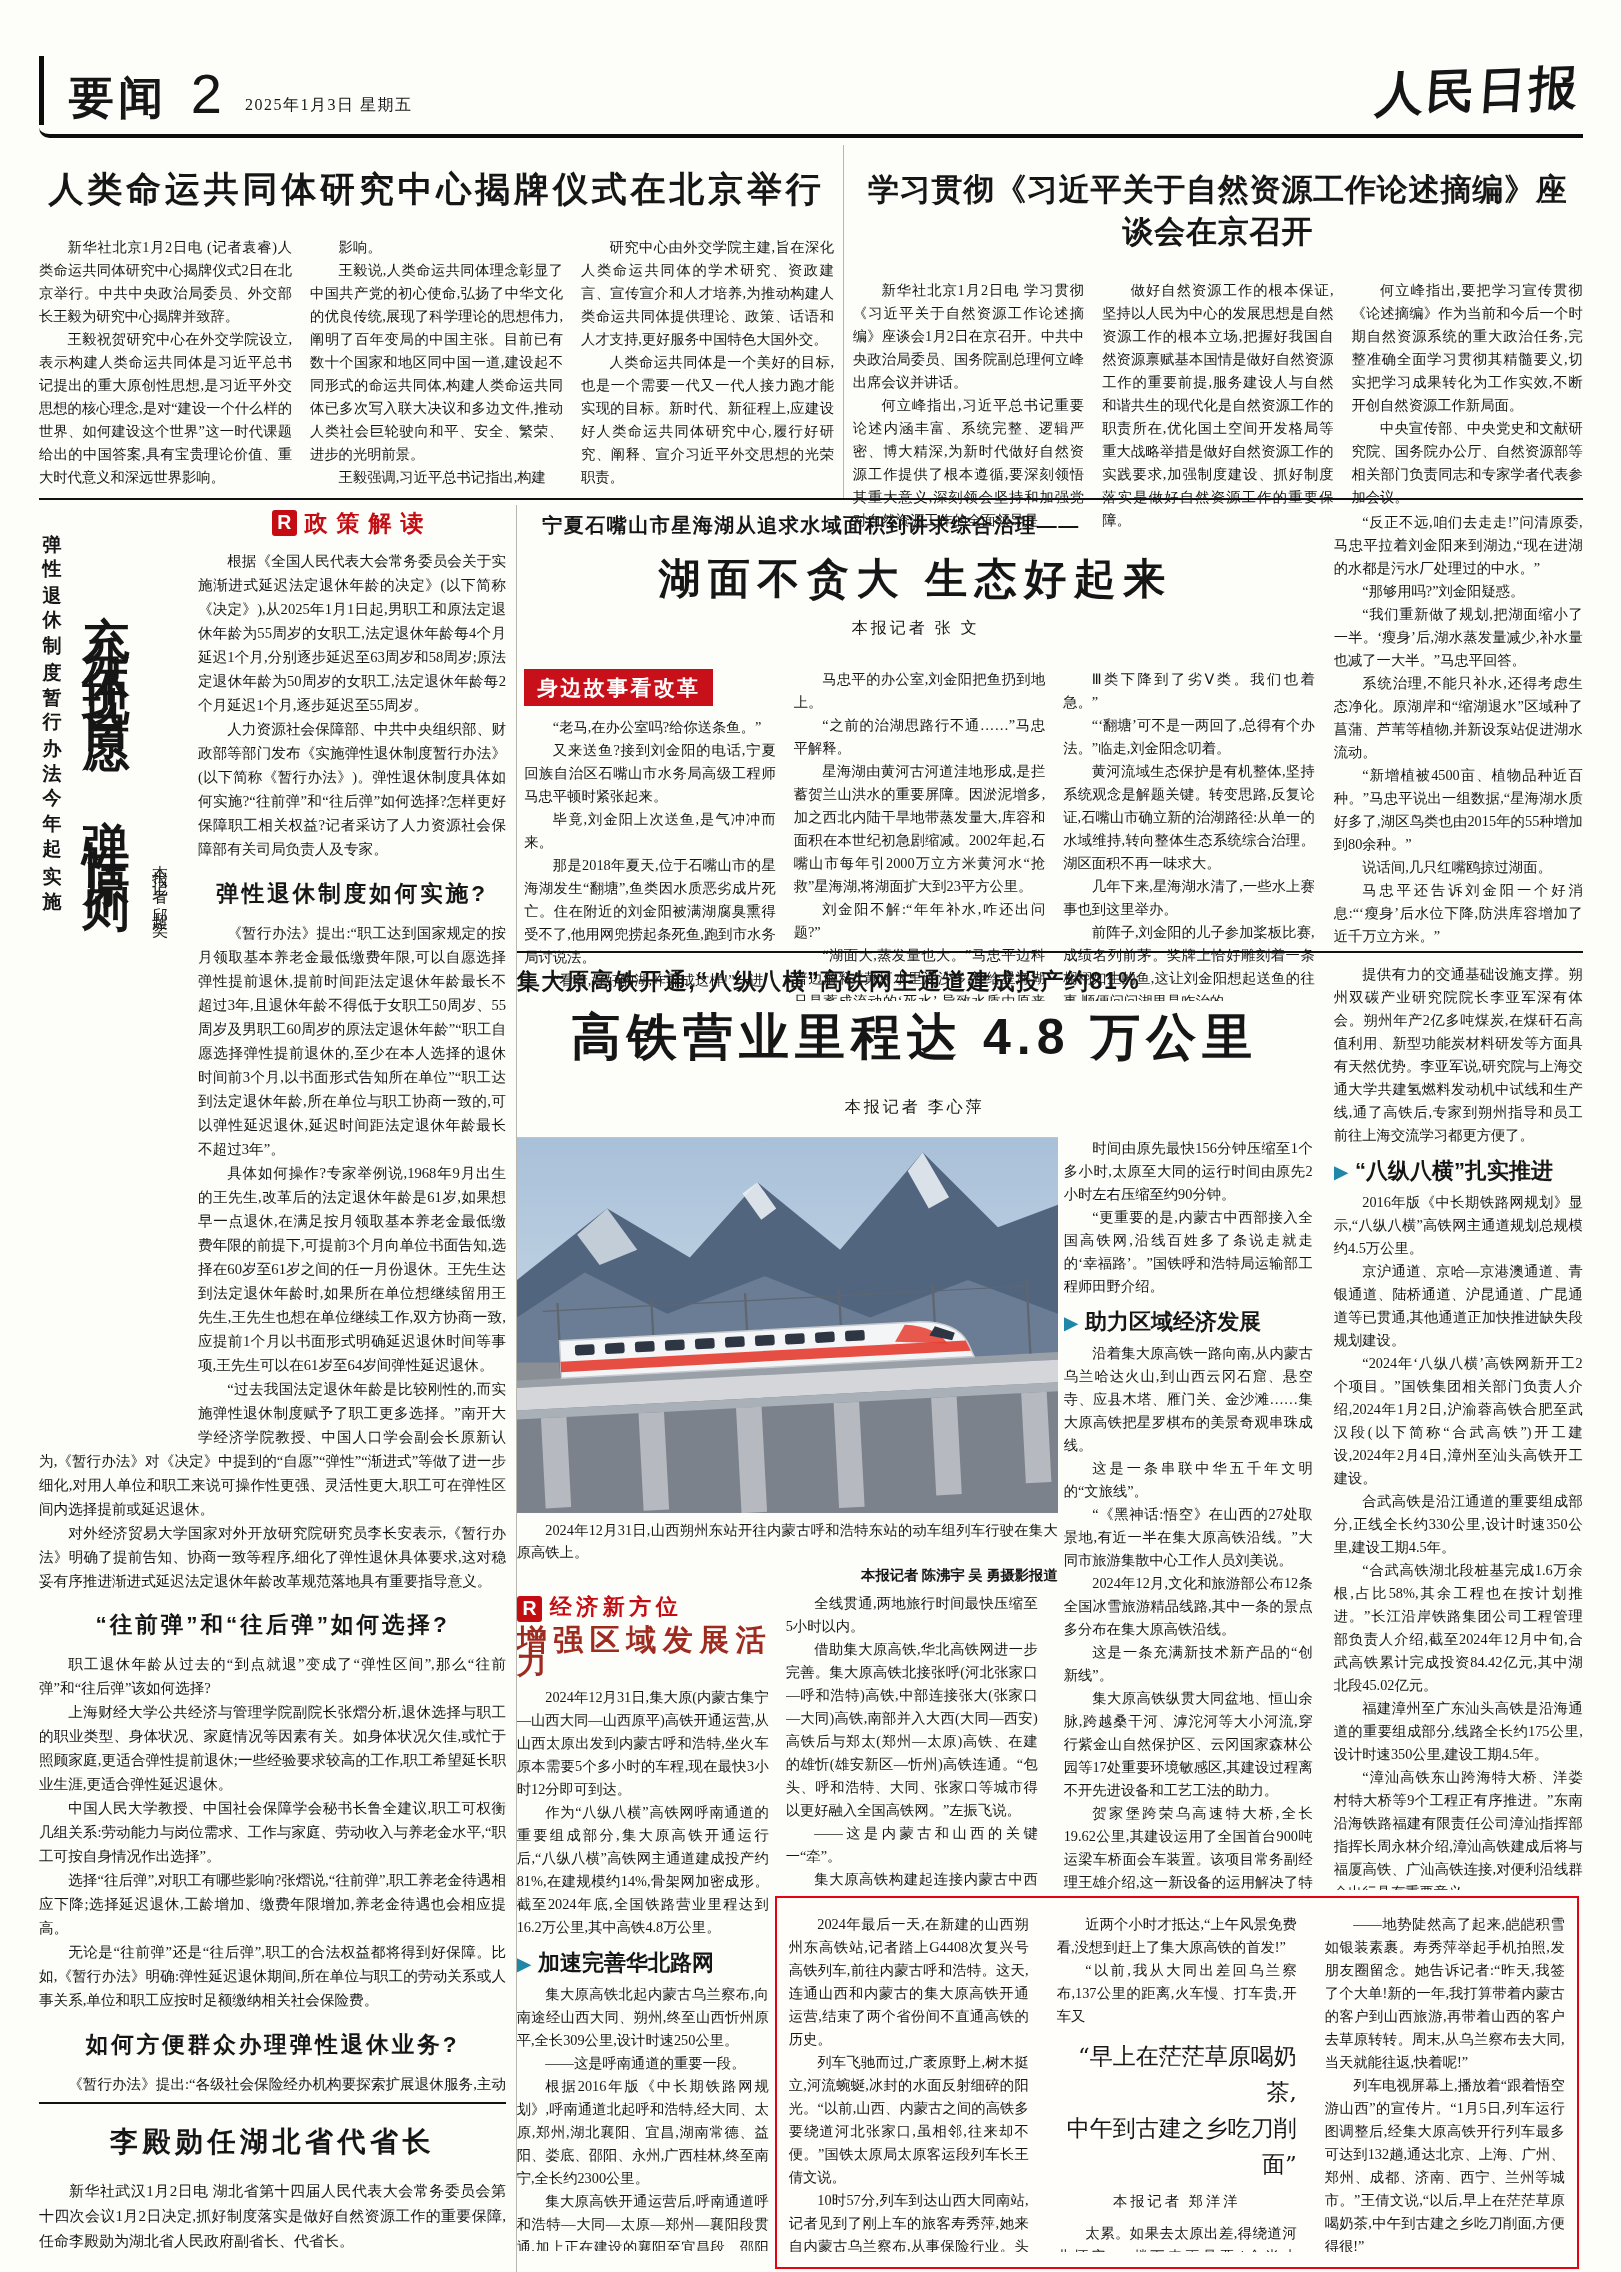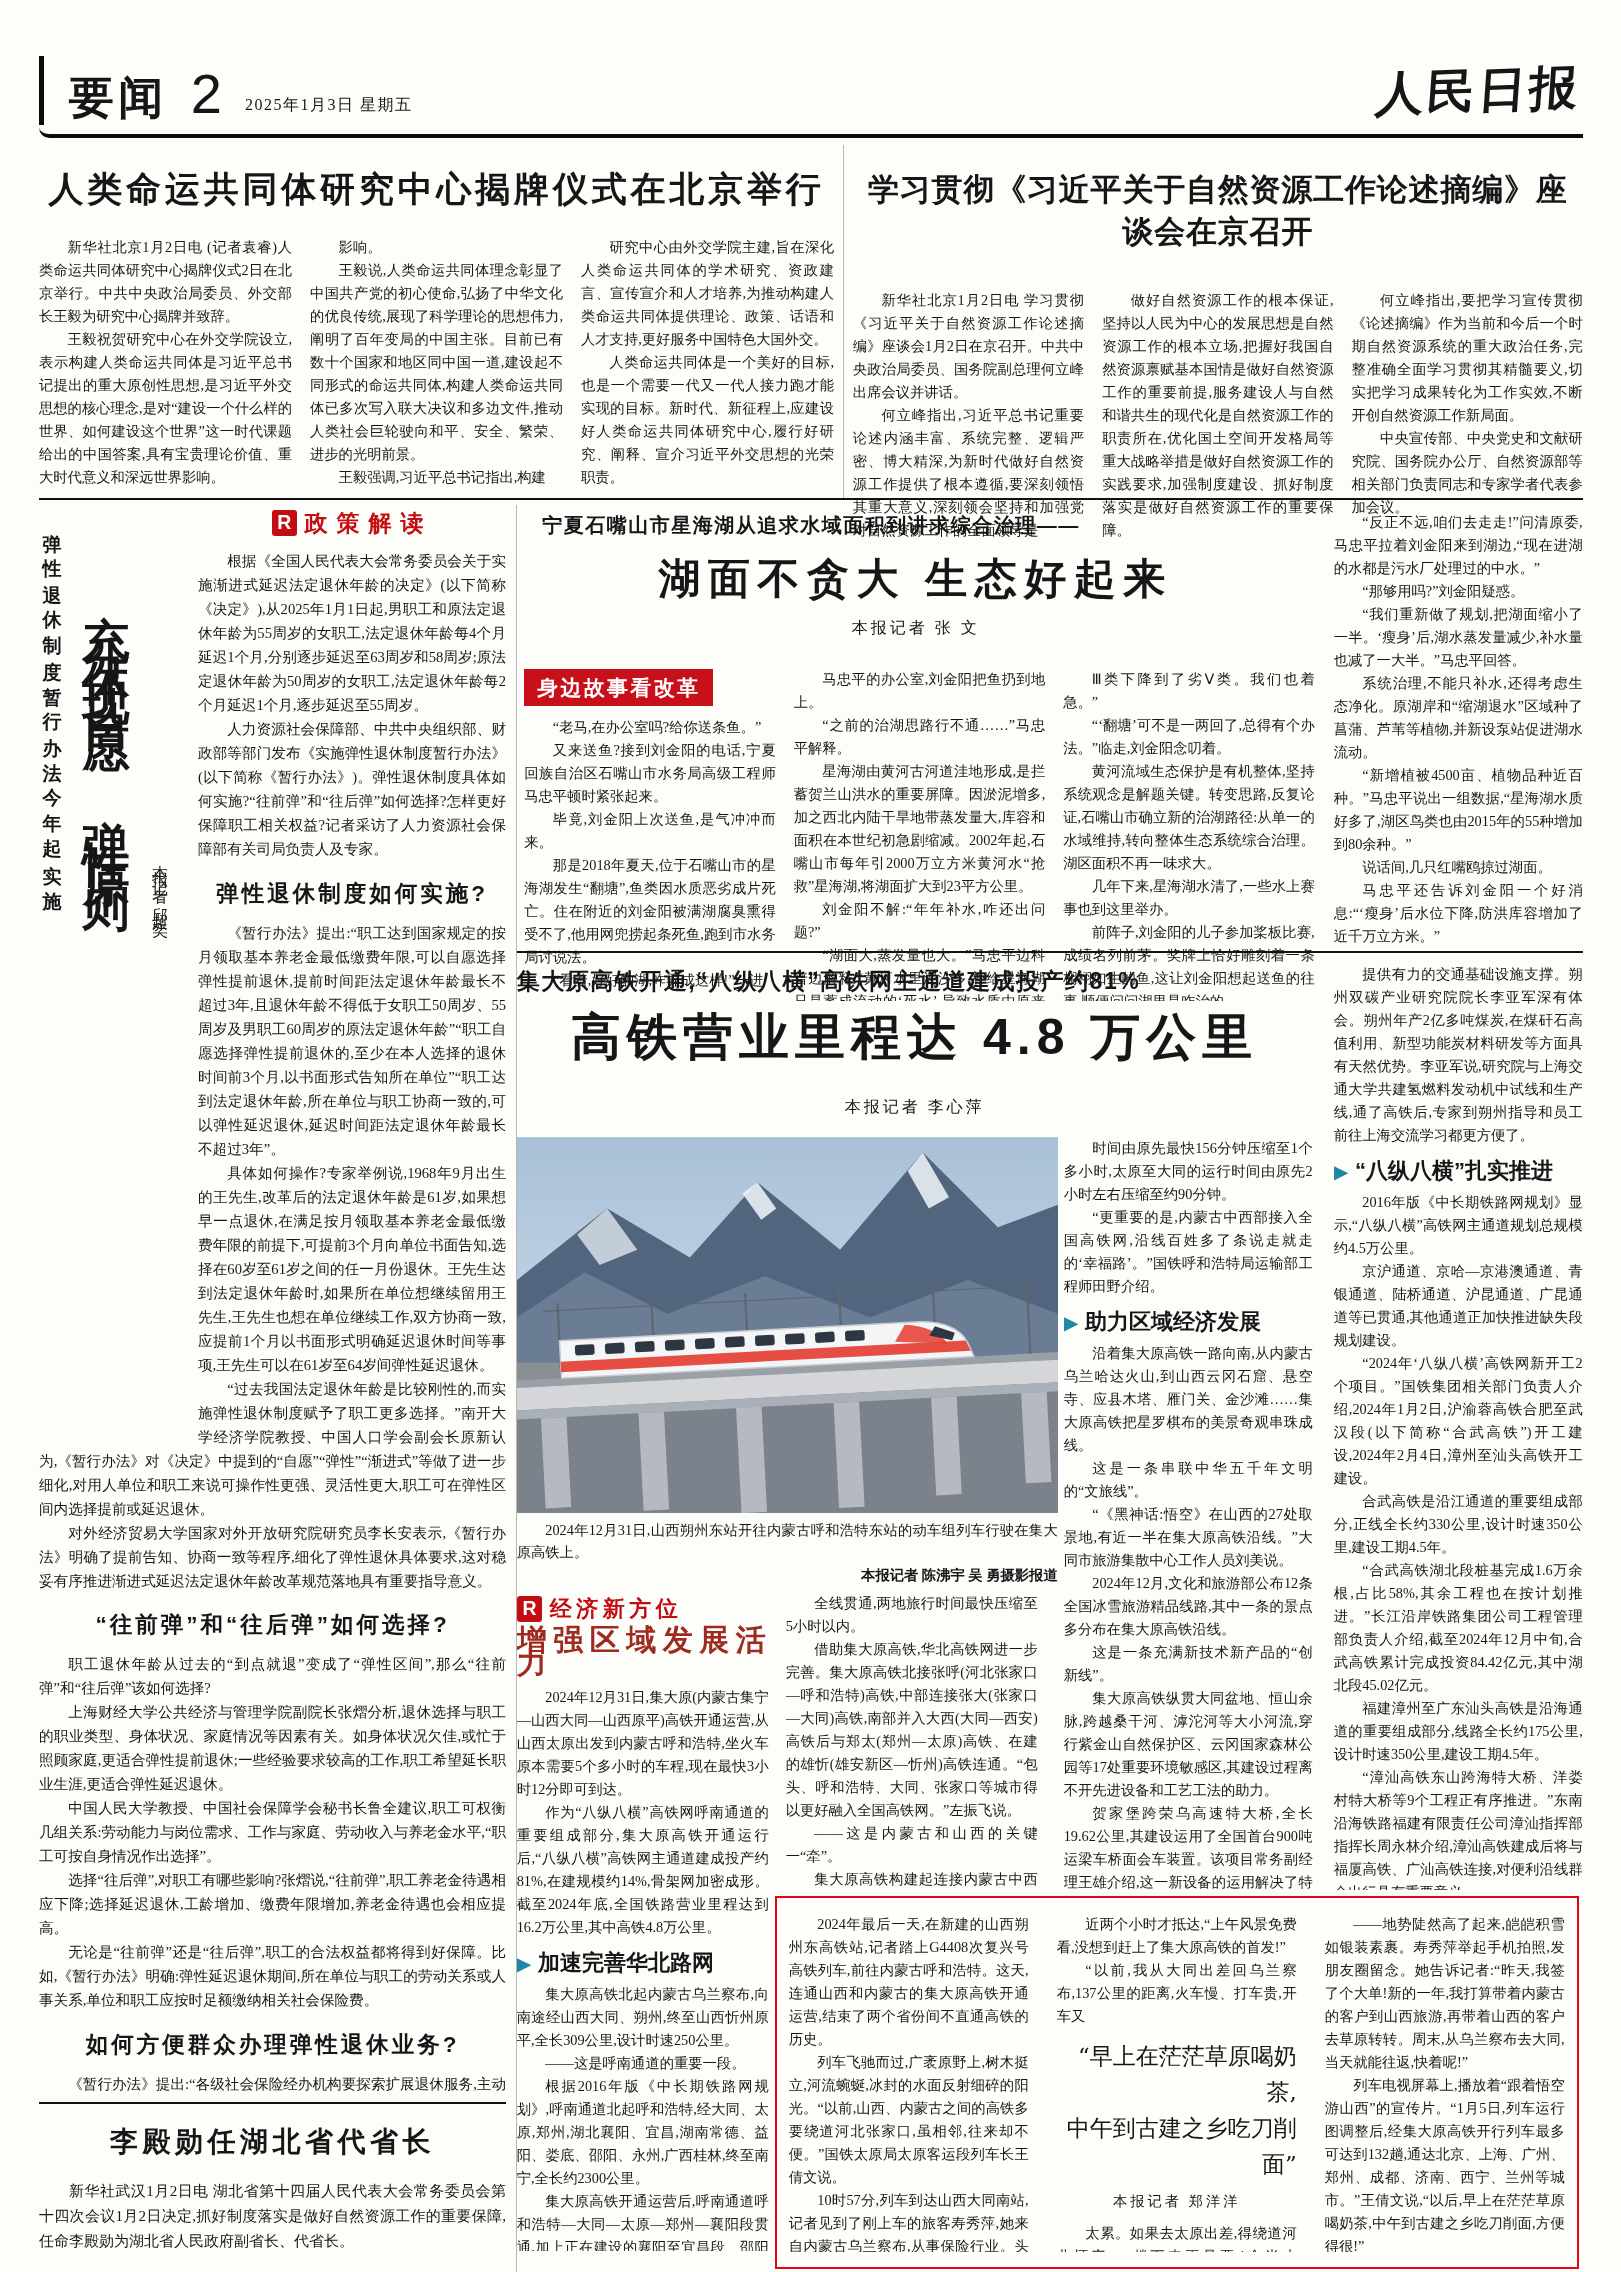--- a/index.html
+++ b/index.html
@@ -26,42 +26,42 @@
   .kicker{font-family:"Liberation Sans",sans-serif;font-weight:bold;}
   .tri{color:#1f87a8;font-size:18px;margin-right:7.5px;}
   .subhead-arrow{font-family:"Liberation Sans",sans-serif;font-weight:bold;font-size:22px;margin:12px 0 7.5px;}
   .vrule{width:0.8px;background:#b9b6ae;}
 
   
   .row1{display:flex;margin-top:7.5px;height:353px;border-bottom:2.3px solid #111;}
   .r1a{width:795px;padding-right:9px;}
   .r1b{width:730px;padding-left:9px;}
   .r1a .headline{font-size:35px;letter-spacing:3.8px;margin:21px 0 22.5px;}
-  .r1b .headline{font-size:31px;letter-spacing:0.8px;margin:24px 0 36px;}
+  .r1b .headline{font-size:31px;letter-spacing:0.8px;margin:24px 0 26px;}
   .cols3{display:flex;gap:18px;}
   .cols3 .col{flex:1;height:248px;}
 
   
   .main{display:flex;margin-top:4.5px;}
   .leftcol{width:467px;padding-right:10.5px;}
   .rightarea{position:relative;width:1066px;border-left:0.8px solid #b9b6ae;padding-left:0;margin-left:-0.8px;}
   .rightarea > *{margin-left:0;}
 
   
   .policy{height:1591px;overflow:hidden;position:relative;}
   .vtitles{float:left;width:159px;height:915px;display:flex;gap:10.5px;padding-top:9px;}
   .vkicker{writing-mode:vertical-rl;font-family:"Liberation Sans",sans-serif;font-size:19px;font-weight:bold;
            letter-spacing:25.5px;height:774px;margin-top:4.5px;}
   .vtitle{writing-mode:vertical-rl;font-family:"DejaVu Serif",serif;font-weight:900;font-size:47px;
           letter-spacing:22.5px;height:856px;margin-top:63px;}
   .vbyline{writing-mode:vertical-rl;font-size:16px;letter-spacing:7.5px;margin-top:338px;}
   .badge-line{display:flex;justify-content:center;align-items:center;gap:7.5px;margin:3px 0 10.5px;}
   .rbox{display:inline-block;width:25.5px;height:25.5px;background:#c40d12;color:#fff;font-family:"Liberation Sans",sans-serif;
         font-weight:bold;font-size:19.5px;text-align:center;line-height:25.5px;border-radius:3px;}
-  .rlabel{color:#c40d12;font-family:Liberation Serif, serif;font-weight:bold;font-size:23px;letter-spacing:9px;}
+  .rlabel{color:#c40d12;font-family:Liberation Mono, monospace;font-weight:bold;font-size:23px;letter-spacing:9px;}
   .flow{font-size:14.6px;line-height:24px;text-align:justify;}
   .flow p{text-indent:2em;}
   .policy h3{font-family:"Liberation Sans",sans-serif;font-size:22.5px;letter-spacing:3px;text-align:center;margin:16.5px 0 12px;}
 
   
   .governor{border-top:2.3px solid #111;margin-top:6px;padding-top:13.5px;height:159px;overflow:hidden;}
   .governor h2{font-family:"Liberation Sans",sans-serif;font-size:28px;letter-spacing:4.5px;text-align:center;margin:6px 0 18px;}
   .gbody{font-size:15px;line-height:25px;text-align:justify;}
   .gbody p{text-indent:2em;}
 

